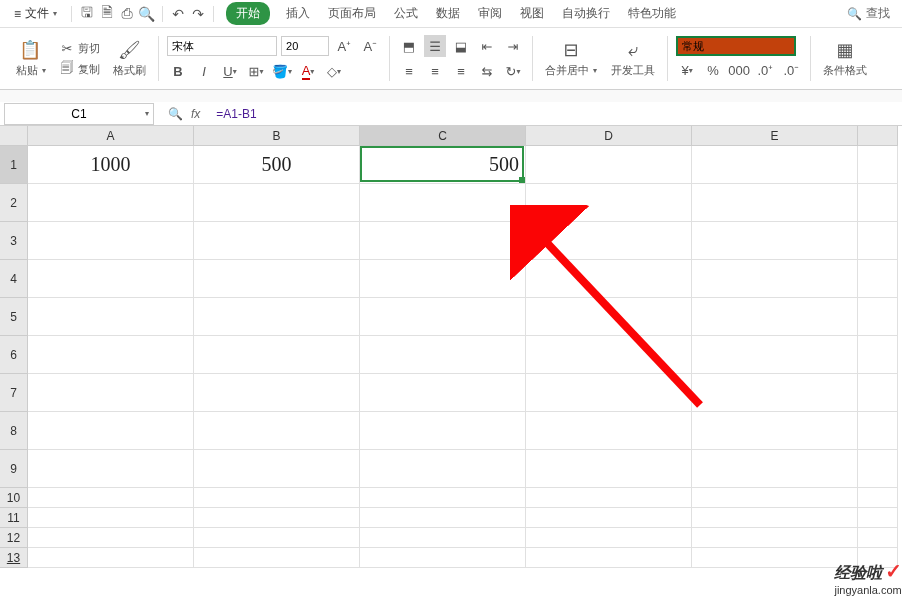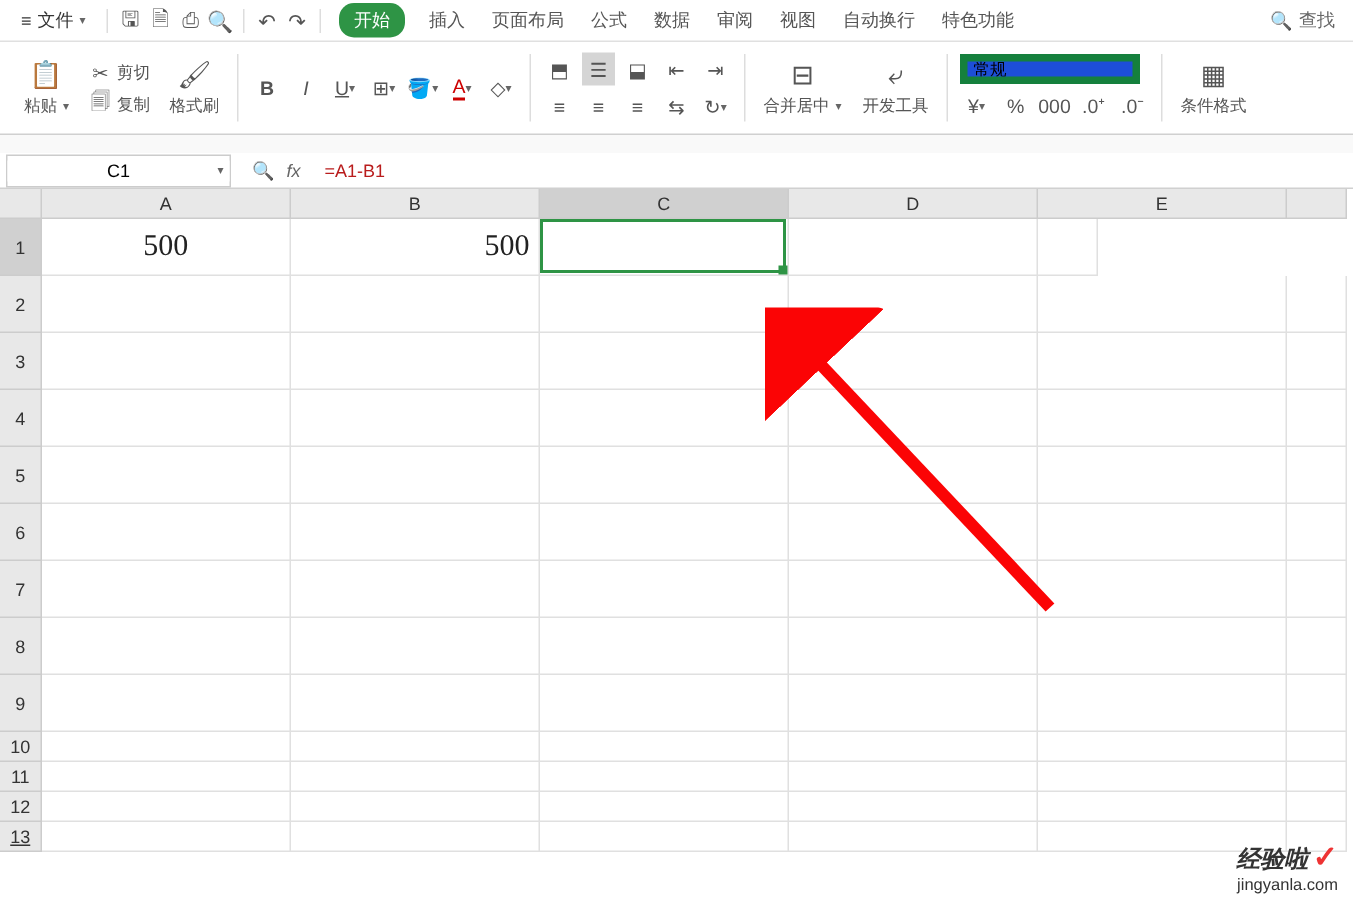--- a/index.html
+++ b/index.html
@@ -17,53 +17,53 @@
     .ribbon-group { display: flex; align-items: center; padding: 0 6px; gap: 6px; }
     .ribbon-sep { width: 1px; background: #ddd; margin: 4px 0; }
     .ribbon-col { display: flex; flex-direction: column; gap: 3px; justify-content: center; }
     .ribbon-row { display: flex; align-items: center; gap: 4px; }
     .ribbon-big { display: flex; flex-direction: column; align-items: center; gap: 2px; font-size: 11px; color: #555; cursor: pointer; padding: 2px 4px; }
     .ribbon-sm { display: flex; align-items: center; gap: 3px; font-size: 11px; color: #555; cursor: pointer; padding: 1px 3px; }
     .ribbon-icon { width: 16px; height: 16px; display: flex; align-items: center; justify-content: center; font-size: 13px; color: #555; }
     .ribbon-icon-lg { width: 22px; height: 22px; font-size: 18px; }
     .font-select { width: 110px; height: 20px; border: 1px solid #ccc; font-size: 11px; padding: 0 4px; background: #fff; }
     .size-select { width: 48px; height: 20px; border: 1px solid #ccc; font-size: 11px; padding: 0 4px; background: #fff; }
-    .fmt-select { width: 120px; height: 20px; border: 5px solid #15803d; font-size: 11px; padding: 0 4px; background: #1d4ed8; }
+    .fmt-select { width: 120px; height: 20px; border: 2px solid #15803d; font-size: 11px; padding: 0 4px; background: #c2410c; }
     .btn-icon { width: 22px; height: 22px; display: flex; align-items: center; justify-content: center; border: none; background: transparent; cursor: pointer; color: #555; font-size: 13px; }
     .btn-icon.active { background: #d5d5d5; }
     .dd-arrow { font-size: 8px; color: #666; }
     
     .spacer { height: 12px; background: #f9f9f9; }
     
     .formula-bar { height: 24px; display: flex; align-items: center; border-bottom: 1px solid #d0d0d0; background: #fff; font-size: 12px; }
     .name-box { width: 150px; height: 22px; border: 1px solid #ccc; margin: 0 4px; display: flex; align-items: center; justify-content: center; position: relative; }
     .name-box input { border: none; width: 100%; text-align: center; font-size: 12px; outline: none; }
     .name-box .dd-arrow { position: absolute; right: 4px; }
     .fb-icons { display: flex; gap: 8px; padding: 0 10px; color: #666; }
-    .fb-input { flex: 1; border: none; padding: 0 6px; font-size: 12px; outline: none; color: #b91c1c; }
+    .fb-input { flex: 1; border: none; padding: 0 6px; font-size: 12px; outline: none; color: #4c1d95; }
     
     .grid-area { position: relative; }
     .corner { position: absolute; left: 0; top: 0; width: 28px; height: 20px; background: #e8e8e8; border-right: 1px solid #ccc; border-bottom: 1px solid #ccc; }
     .col-headers { position: absolute; left: 28px; top: 0; height: 20px; display: flex; }
     .col-h { height: 20px; background: #e8e8e8; border-right: 1px solid #ccc; border-bottom: 1px solid #ccc; display: flex; align-items: center; justify-content: center; font-size: 12px; color: #333; cursor: pointer; }
     .col-h.sel { background: #d0d0d0; }
     .row-headers { position: absolute; left: 0; top: 20px; width: 28px; }
     .row-h { width: 28px; background: #e8e8e8; border-right: 1px solid #ccc; border-bottom: 1px solid #ccc; display: flex; align-items: center; justify-content: center; font-size: 12px; color: #333; cursor: pointer; }
     .row-h.sel { background: #d0d0d0; }
     .cells { position: absolute; left: 28px; top: 20px; }
     .cell-row { display: flex; }
     .cell { border-right: 1px solid #e0e0e0; border-bottom: 1px solid #e0e0e0; display: flex; align-items: center; font-size: 20px; font-family: serif; color: #222; padding: 0 6px; cursor: cell; }
     .cell.jc { justify-content: center; }
     .cell.jr { justify-content: flex-end; }
     .selection { position: absolute; border: 2px solid #2e9445; pointer-events: none; }
     .sel-handle { position: absolute; width: 6px; height: 6px; background: #2e9445; right: -3px; bottom: -3px; }
     
     .arrow-overlay { position: absolute; pointer-events: none; z-index: 100; }
     
-    .watermark { position: absolute; right: 10px; bottom: 6px; font-size: 11px; color: #333; text-align: right; }
+    .watermark { position: absolute; right: 0; bottom: 6px; font-size: 11px; color: #333; text-align: center; }
     .watermark .wm1 { font-weight: bold; font-style: italic; font-size: 16px; }
     .watermark .wm-check { color: #e33; font-size: 20px; font-weight: bold; }
   </style>
 </head>
 <body>
 
 <div class="menubar">
   <div class="menu-file">
     <span>≡</span>
     <span>文件</span>
@@ -114,20 +114,30 @@
     </div>
     <div class="ribbon-big">
       <div class="ribbon-icon ribbon-icon-lg">🖌</div>
       <div><span>格式刷</span></div>
     </div>
   </div>
   <div class="ribbon-sep"></div>
   <div class="ribbon-group">
     <div class="ribbon-col">
       <div class="ribbon-row">
+        <input class="font-select" value="宋体" style="">
+        <input class="size-select" value="20" style="">
+        <button class="btn-icon">
+            <span>A⁺</span>
+          </button>
+        <button class="btn-icon">
+            <span>A⁻</span>
+          </button>
+      </div>
+      <div class="ribbon-row">
         <button class="btn-icon">
             <b>B</b>
           </button>
         <button class="btn-icon">
             <i>I</i>
           </button>
         <button class="btn-icon">
             <span style="text-decoration:underline">U</span>
             <span class="dd-arrow">▾</span>
           </button>
@@ -271,20 +281,21 @@
       <div class="row-h" style="height: 38px;">7</div>
       <div class="row-h" style="height: 38px;">8</div>
       <div class="row-h" style="height: 38px;">9</div>
       <div class="row-h" style="height: 20px;">10</div>
       <div class="row-h" style="height: 20px;">11</div>
       <div class="row-h" style="height: 20px;">12</div>
       <div class="row-h" style="height: 20px; text-decoration: underline;">13</div>
     </div>
   <div class="cells" id="cells">
       <div class="cell-row">
+        <div class="cell jc" style="width: 166px; height: 38px;">1000</div>
         <div class="cell jc" style="width: 166px; height: 38px;">500</div>
         <div class="cell jr" style="width: 166px; height: 38px;">500</div>
         <div class="cell" style="width: 166px; height: 38px;"></div>
         <div class="cell" style="width: 166px; height: 38px;"></div>
         <div class="cell" style="width: 40px; height: 38px;"></div>
       </div>
       <div class="cell-row">
         <div class="cell" style="width: 166px; height: 38px;"></div>
         <div class="cell" style="width: 166px; height: 38px;"></div>
         <div class="cell" style="width: 166px; height: 38px;"></div>

